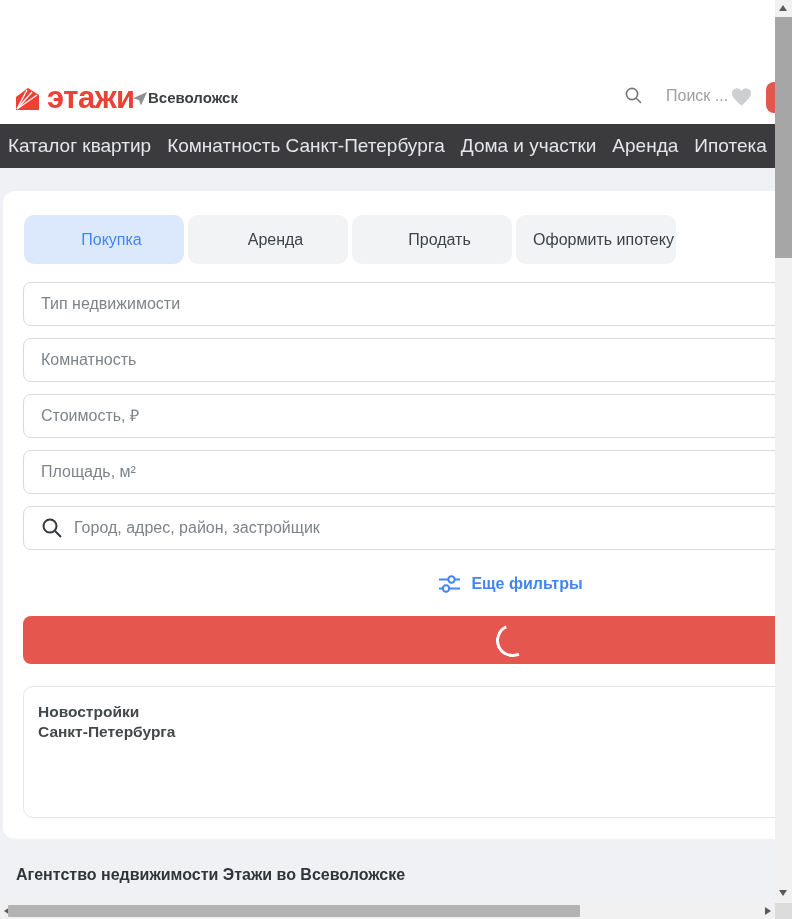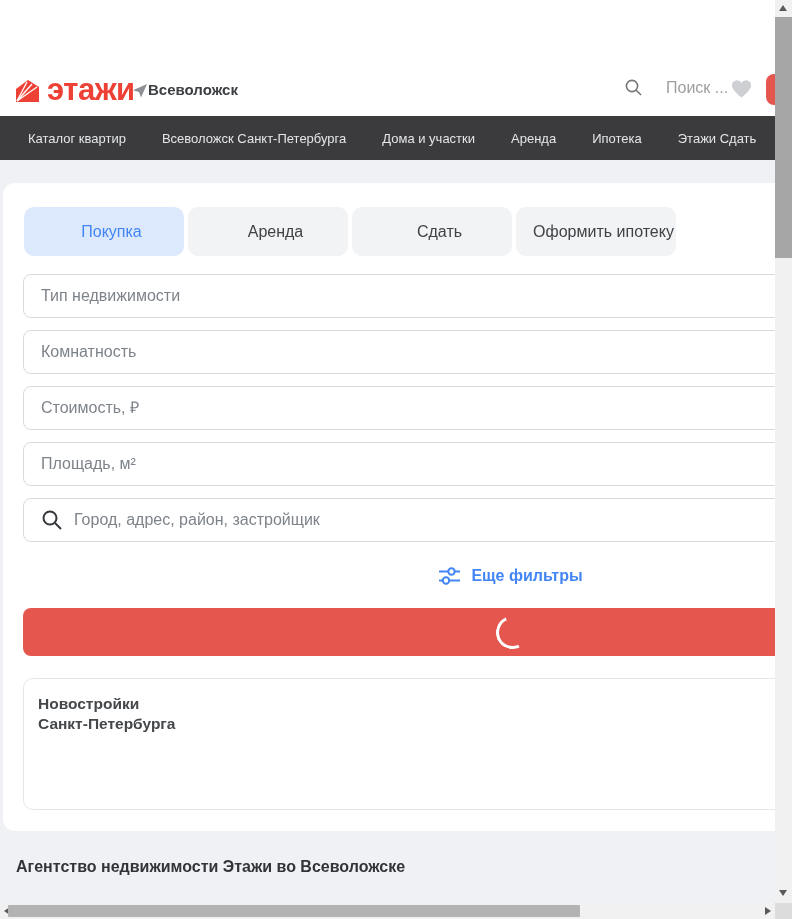--- a/index.html
+++ b/index.html
@@ -1,36 +1,36 @@
 <!DOCTYPE html>
 <html style="--brand-red: #ee4136; --button-red: #e5564e; --accent-blue: #4285f4; --active-tab-bg: #dce9fc; --nav-bg: #3b3b3d; --page-bg: #eff1f4;"><head>
 <meta charset="utf-8">
 <style>
   * { margin:0; padding:0; box-sizing:border-box; }
   html,body { width:792px; height:919px; overflow:hidden; }
   body { font-family:"Liberation Sans", sans-serif; background:#fff; position:relative; }
 
   
-  .content-clip { position:absolute; left:0; top:8px; width:784px; height:903px; overflow:hidden; background:#fde047; }
+  .content-clip { position:absolute; left:0; top:16px; width:784px; height:903px; overflow:hidden; background:#fde047; }
   .content { position:absolute; left:0; top:0; width:1024px; height:903px; }
 
   
   .header { position:absolute; left:0; top:0; width:1024px; height:108px; background:#fff; }
   .logo { position:absolute; left:14px; top:66px; display:flex; align-items:center; gap:6px; }
   .logo-text { font-size:31px; font-weight:800; letter-spacing:-0.5px; color:var(--brand-red,#ee4136); line-height:1; padding-bottom:3px; }
   .location { position:absolute; left:132px; top:73px; display:flex; align-items:center; gap:0; }
   .location-label { font-size:15px; font-weight:700; color:#3c4043; }
   .hdr-search { position:absolute; left:624px; top:70px; display:flex; align-items:center; gap:23px; }
   .hdr-search-text { font-size:16px; color:#9e9e9e; }
   .hdr-heart { position:absolute; left:730px; top:70px; }
   .hdr-cta { position:absolute; left:766px; top:66px; width:120px; height:31px; background:var(--button-red,#e5564e); border-radius:8px; }
 
   
   .nav { position:absolute; left:0; top:108px; width:1024px; height:44px; background:var(--nav-bg,#3b3b3d); display:flex; align-items:center; gap:16px; padding-left:8px; }
-  .nav-item { font-size:13px; color:#e4e6e9; white-space:nowrap; cursor:pointer;margin-left:20px; }
+  .nav-item { font-size:19px; color:#e4e6e9; white-space:nowrap; cursor:pointer; }
 
   
   .main-bg { position:absolute; left:0; top:152px; width:1024px; height:751px; background:var(--page-bg,#eff1f4); }
   .panel { position:absolute; left:3px; top:175px; width:1015px; height:648px; background:#fff; border-radius:12px; }
 
   .tabs { position:absolute; left:21px; top:24px; display:flex; gap:4px; }
   .tab { width:160px; height:49px; border-radius:10px; background:#f1f3f4; color:#3f4347; font-size:16px;
          display:flex; align-items:center; justify-content:center; white-space:nowrap; cursor:pointer;padding-left:15px; }
   .tab.active { background:var(--active-tab-bg,#dce9fc); color:var(--accent-blue,#4285f4); }
 
@@ -104,35 +104,35 @@
         <svg width="23" height="21" viewBox="0 0 24 22">
           <path d="M12 20.5 C5.5 15 2 11.3 2 7.6 A5.3 5.3 0 0 1 12 5.2 A5.3 5.3 0 0 1 22 7.6 C22 11.3 18.5 15 12 20.5 Z" fill="#cdcfd2"></path>
         </svg>
       </div>
 
       <div class="hdr-cta"></div>
     </div>
 
     <div class="nav">
       <span class="nav-item">Каталог квартир</span>
-      <span class="nav-item">Всеволожск Санкт-Петербурга</span>
+      <span class="nav-item">Комнатность Санкт-Петербурга</span>
       <span class="nav-item">Дома и участки</span>
       <span class="nav-item">Аренда</span>
       <span class="nav-item">Ипотека</span>
       <span class="nav-item">Этажи Сдать</span>
       <span class="nav-item">Франшиза</span>
     </div>
 
     <div class="main-bg"></div>
 
     <div class="panel">
       <div class="tabs">
         <div class="tab active">Покупка</div>
         <div class="tab">Аренда</div>
-        <div class="tab">Сдать</div>
+        <div class="tab">Продать</div>
         <div class="tab">Оформить ипотеку</div>
       </div>
 
       <div class="field" style="top:91px">
         <input placeholder="Тип недвижимости" style="">
       </div>
       <div class="field" style="top:147px">
         <input placeholder="Комнатность" style="">
       </div>
       <div class="field" style="top:203px">

